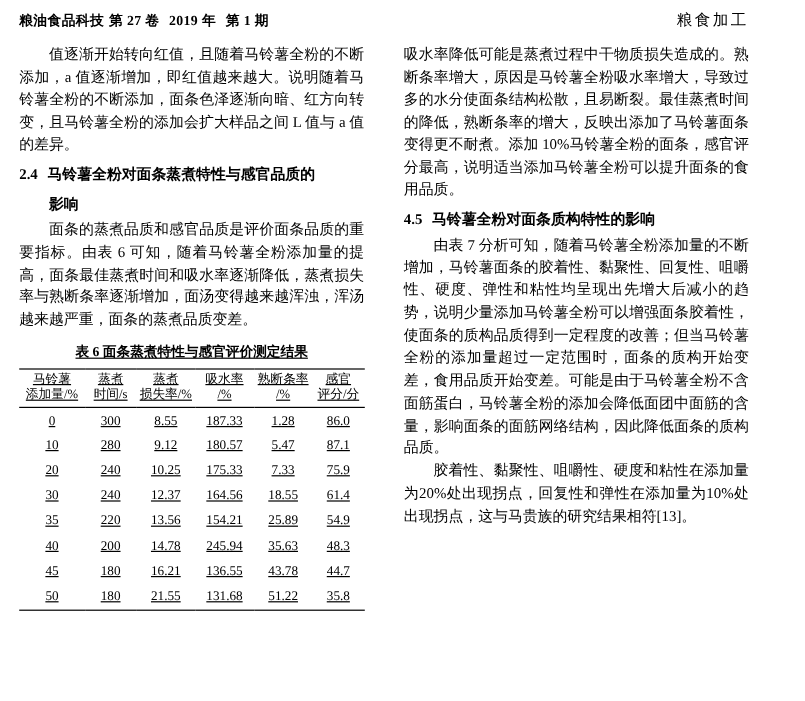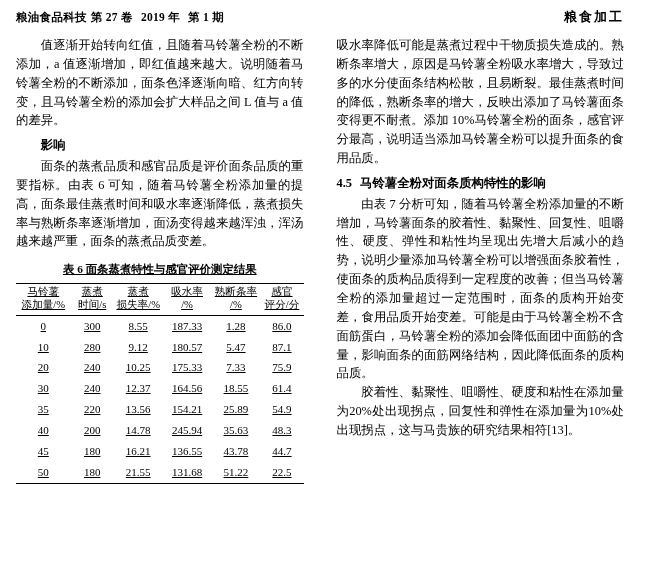--- a/index.html
+++ b/index.html
@@ -32,21 +32,21 @@
     padding-bottom: 4px;
   }
   .header .left {
     white-space: nowrap;
   }
   .header .left .spaced {
     margin: 0 4px;
   }
   .header .right {
     font-size: 13px;
-    font-weight: bold;
+    font-weight: normal;
     letter-spacing: 2px;
   }
   
   .columns {
     display: flex;
     gap: 33px;
     margin-top: 6px;
   }
   .col {
     width: 310px;
@@ -134,20 +134,23 @@
     </div>
     <div class="right">粮食加工</div>
   </div>
 
   <div class="columns">
 
     <div class="col">
 
       <p>值逐渐开始转向红值，且随着马铃薯全粉的不断添加，a 值逐渐增加，即红值越来越大。说明随着马铃薯全粉的不断添加，面条色泽逐渐向暗、红方向转变，且马铃薯全粉的添加会扩大样品之间 L 值与 a 值的差异。</p>
 
+      <p class="sec-head">
+        <span class="num">2.4</span><span>马铃薯全粉对面条蒸煮特性与感官品质的</span>
+      </p>
       <p class="sec-head sec-head-indent">影响</p>
 
       <p>面条的蒸煮品质和感官品质是评价面条品质的重要指标。由表 6 可知，随着马铃薯全粉添加量的提高，面条最佳蒸煮时间和吸水率逐渐降低，蒸煮损失率与熟断条率逐渐增加，面汤变得越来越浑浊，浑汤越来越严重，面条的蒸煮品质变差。</p>
 
       <div class="table-wrap">
         <div class="table-title">表 6    面条蒸煮特性与感官评价测定结果</div>
         <table class="data">
           <thead>
             <tr>
               <th class="th-col1">
@@ -232,21 +235,21 @@
               <td>136.55</td>
               <td>43.78</td>
               <td>44.7</td>
             </tr>
             <tr>
               <td>50</td>
               <td>180</td>
               <td>21.55</td>
               <td>131.68</td>
               <td>51.22</td>
-              <td>22.5</td>
+              <td>35.8</td>
             </tr>
           </tbody>
         </table>
       </div>
 
     </div>
 
     <div class="col">
 
       <p class="noindent">吸水率降低可能是蒸煮过程中干物质损失造成的。熟断条率增大，原因是马铃薯全粉吸水率增大，导致过多的水分使面条结构松散，且易断裂。最佳蒸煮时间的降低，熟断条率的增大，反映出添加了马铃薯面条变得更不耐煮。添加 10%马铃薯全粉的面条，感官评分最高，说明适当添加马铃薯全粉可以提升面条的食用品质。</p>

